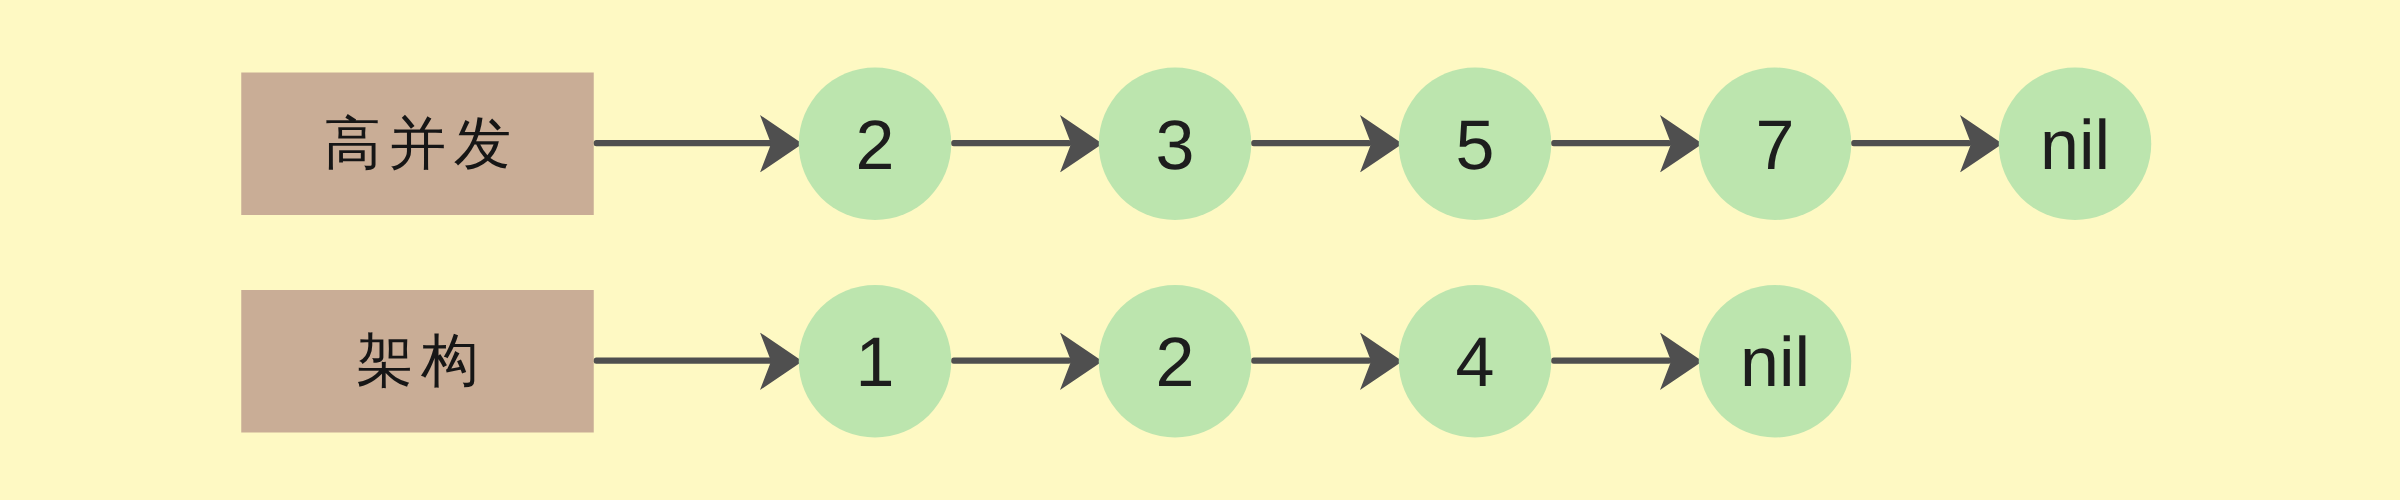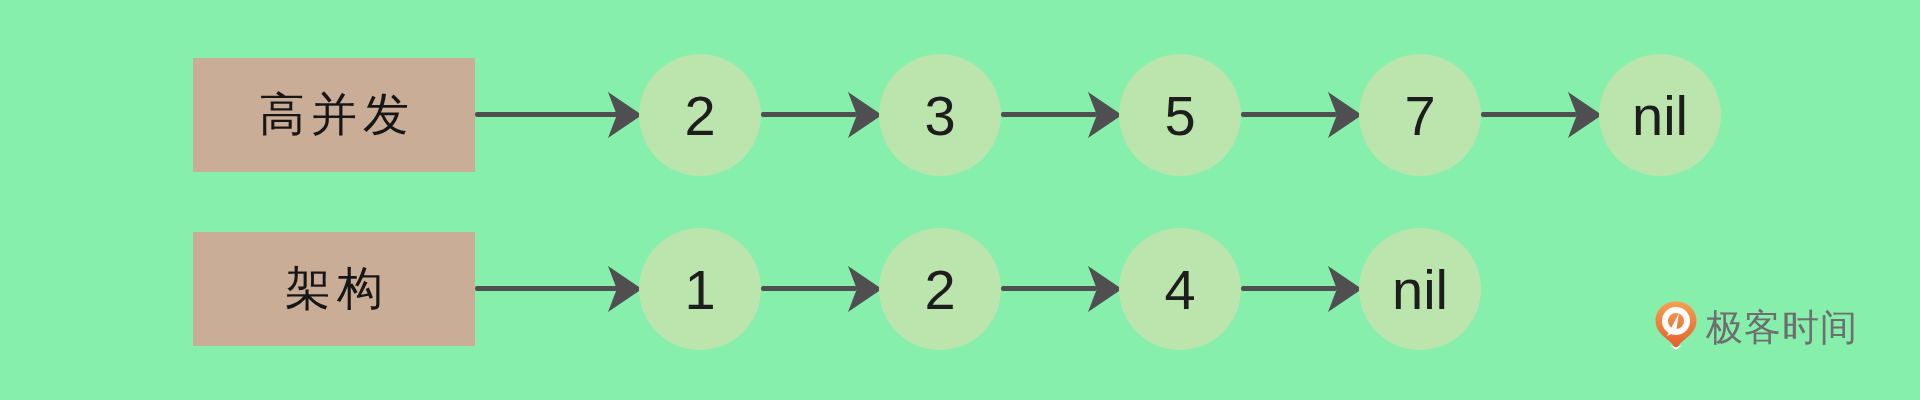--- a/index.html
+++ b/index.html
@@ -3,21 +3,21 @@
 <meta charset="utf-8">
 <style>
   * { margin: 0; padding: 0; box-sizing: border-box; }
   html, body { background: #ffffff; }
   body { font-family: "Liberation Sans", "DejaVu Sans", sans-serif; }
 
   .canvas {
     position: relative;
     width: 1920px;
     height: 400px;
-    background: #86efac;
+    background: #fef9c3;
     overflow: hidden;
   }
 
   
   .head-box {
     position: absolute;
     width: 282px;
     height: 114px;
     background: #c9ad96;
     display: flex;
@@ -143,32 +143,14 @@
   <div class="node r2n" style="left:1119px;">
     <span>4</span>
   </div>
 
   <div class="arrow-line r2a" style="left:1241px;width:96px;"></div>
   <div class="arrow-head r2h" style="left:1328px;"></div>
   <div class="node r2n" style="left:1359px;">
     <span>nil</span>
   </div>
 
-  <div class="logo">
-    <svg class="logo-icon" viewBox="0 0 44 55" xmlns="http://www.w3.org/2000/svg" aria-hidden="true">
-      <defs>
-        <linearGradient id="gk" x1="0" y1="0" x2="0" y2="1">
-          <stop offset="0" stop-color="#f7a04f"></stop>
-          <stop offset="1" stop-color="#e25a2e"></stop>
-        </linearGradient>
-      </defs>
-      <path d="M22 1.5 C10.4 1.5 1.5 10 1.5 20.8 C1.5 28.7 6.4 34.2 12.7 39
-               C16.3 41.8 19.6 45.2 21.2 49 L22 51 L22.8 49
-               C24.4 45.2 27.7 41.8 31.3 39 C37.6 34.2 42.5 28.7 42.5 20.8
-               C42.5 10 33.6 1.5 22 1.5 Z" fill="url(#gk)"></path>
-      <circle cx="22" cy="21" r="11" fill="none" stroke="#ffffff" stroke-width="6"></circle>
-      <path d="M25 13 L13 36 L22 32 Z" fill="#ffffff"></path>
-      <path d="M16 45 L22 50 L28 45 L22 47.5 Z" fill="#ffffff"></path>
-    </svg>
-    <span class="logo-text">极客时间</span>
-  </div>
 
 </div>
 
 </body></html>

